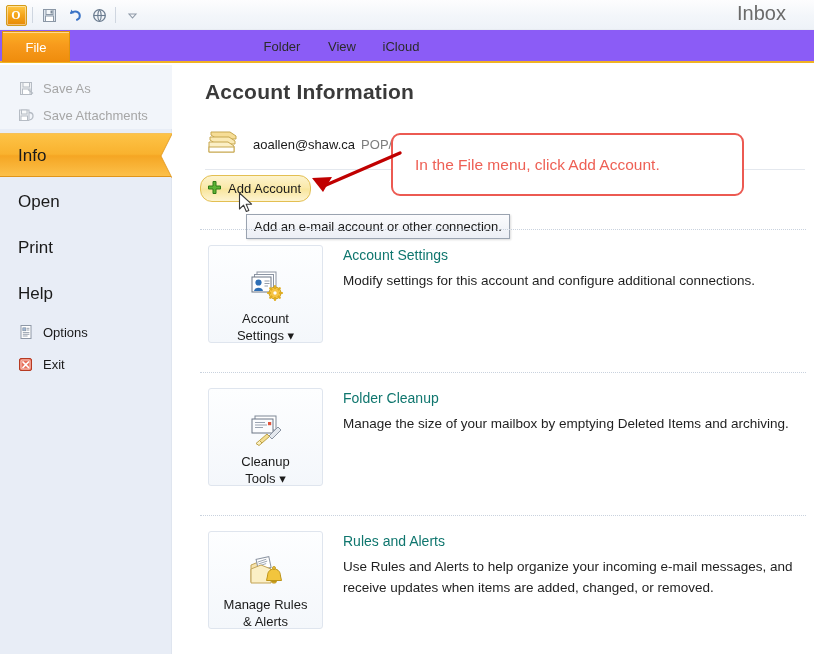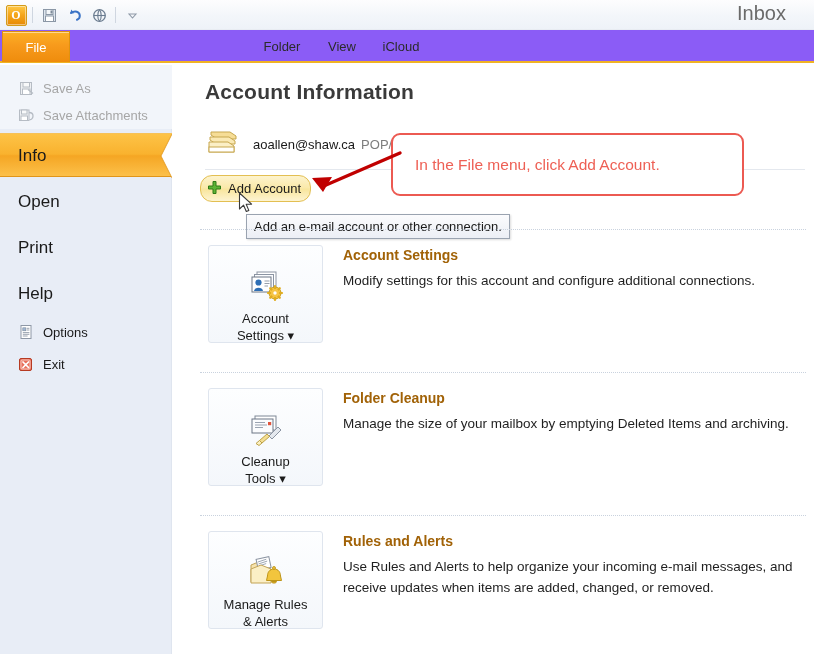--- a/index.html
+++ b/index.html
@@ -200,21 +200,21 @@
     padding-top: 24px;
   }
   .feature-btn .fico { height: 36px; display: flex; align-items: center; }
   .feature-btn .flabel {
     margin-top: 6px;
     font-size: 13px; color: #1a1a1a;
     text-align: center; line-height: 17px;
   }
   .feature-head {
     position: absolute; left: 135px; top: 2px;
-    font-size: 14px; font-weight: bold; color: #a16207; text-align: right;
+    font-size: 14px; font-weight: normal; color: #0f766e; text-align: right;
   }
   .feature-desc {
     position: absolute; left: 135px; top: 25px;
     width: 470px;
     font-size: 13.5px; color: #1f1f1f; line-height: 21px;
   }
 
   
   #callout {
     position: absolute; left: 391px; top: 133px;

